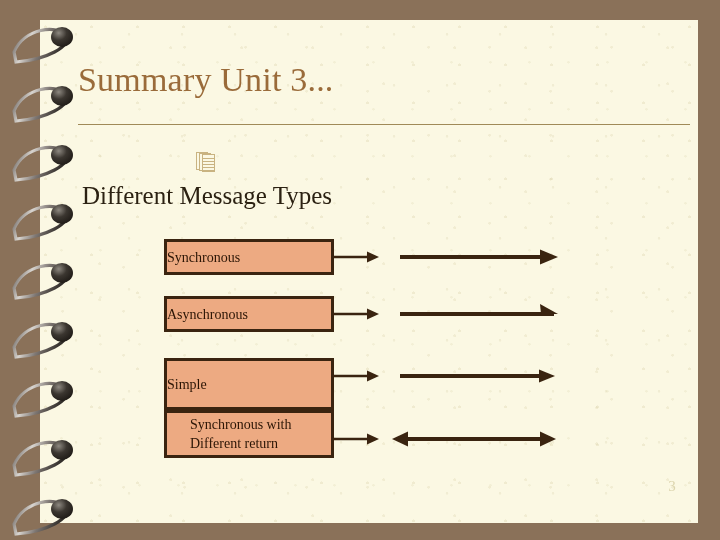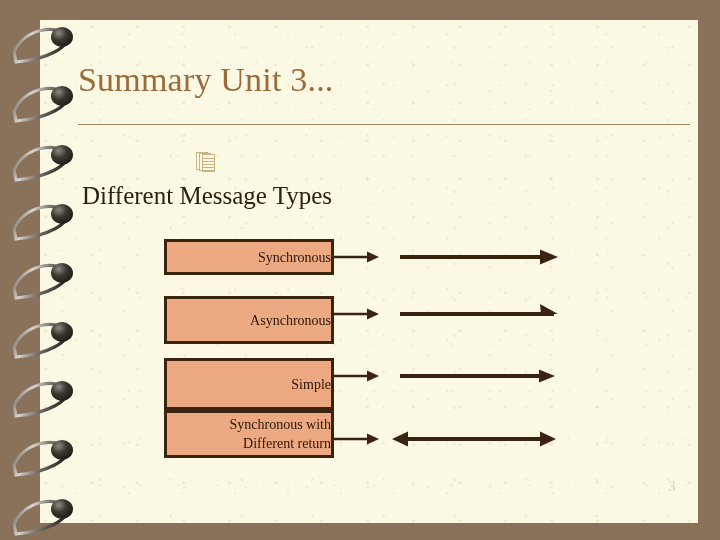--- a/index.html
+++ b/index.html
@@ -140,21 +140,21 @@
     width: 170px;
     box-sizing: border-box;
     background: #edaa82;
     border: 3px solid #3a2410;
     color: #2b1505;
     font-size: 14px;
     line-height: 19px;
     text-align: center;
     display: flex;
     flex-direction: column;
-    align-items: flex-end;
+    align-items: flex-start;
     justify-content: center;
   }
   .msg-arrows {
     position: absolute;
     left: 170px;
     top: 0;
     width: 350px;
     height: 100%;
   }
   .msg-arrows svg { display: block; }
@@ -255,21 +255,21 @@
         <svg width="350" height="36" viewBox="0 0 350 36">
           <line x1="0" y1="18" x2="33" y2="18" stroke="#3a2410" stroke-width="2.6"></line>
           <polygon points="33,12.5 45,18 33,23.5" fill="#3a2410"></polygon>
           <line x1="66" y1="18" x2="208" y2="18" stroke="#3a2410" stroke-width="4"></line>
           <polygon points="206,10.5 224,18 206,25.5" fill="#3a2410"></polygon>
         </svg>
       </div>
     </div>
 
     <div class="msg-row" style="top:296px;height:36px;">
-      <div class="msg-box" style="height:48px;padding-left:48px;">
+      <div class="msg-box" style="height:36px;">
         <span>Asynchronous</span>
       </div>
       <div class="msg-arrows">
         <svg width="350" height="36" viewBox="0 0 350 36">
           <line x1="0" y1="18" x2="33" y2="18" stroke="#3a2410" stroke-width="2.6"></line>
           <polygon points="33,12.5 45,18 33,23.5" fill="#3a2410"></polygon>
           <line x1="66" y1="18" x2="220" y2="18" stroke="#3a2410" stroke-width="4"></line>
           <path d="M206 8 L224 18 L207 18 Z" fill="#3a2410"></path>
         </svg>
       </div>
@@ -283,21 +283,21 @@
         <svg width="350" height="36" viewBox="0 0 350 36">
           <line x1="0" y1="18" x2="33" y2="18" stroke="#3a2410" stroke-width="2.6"></line>
           <polygon points="33,12.5 45,18 33,23.5" fill="#3a2410"></polygon>
           <line x1="66" y1="18" x2="206" y2="18" stroke="#3a2410" stroke-width="4"></line>
           <polygon points="205,11.5 221,18 205,24.5" fill="#3a2410"></polygon>
         </svg>
       </div>
     </div>
 
     <div class="msg-row" style="top:410px;height:58px;">
-      <div class="msg-box" style="height:48px;">
+      <div class="msg-box" style="height:48px;padding-left:23px;">
         <span>Synchronous with</span>
         <span>Different return</span>
       </div>
       <div class="msg-arrows">
         <svg width="350" height="58" viewBox="0 0 350 58">
           <line x1="0" y1="29" x2="33" y2="29" stroke="#3a2410" stroke-width="2.6"></line>
           <polygon points="33,23.5 45,29 33,34.5" fill="#3a2410"></polygon>
           <line x1="72" y1="29" x2="208" y2="29" stroke="#3a2410" stroke-width="4"></line>
           <polygon points="74,21.5 58,29 74,36.5" fill="#3a2410"></polygon>
           <polygon points="206,21.5 222,29 206,36.5" fill="#3a2410"></polygon>

